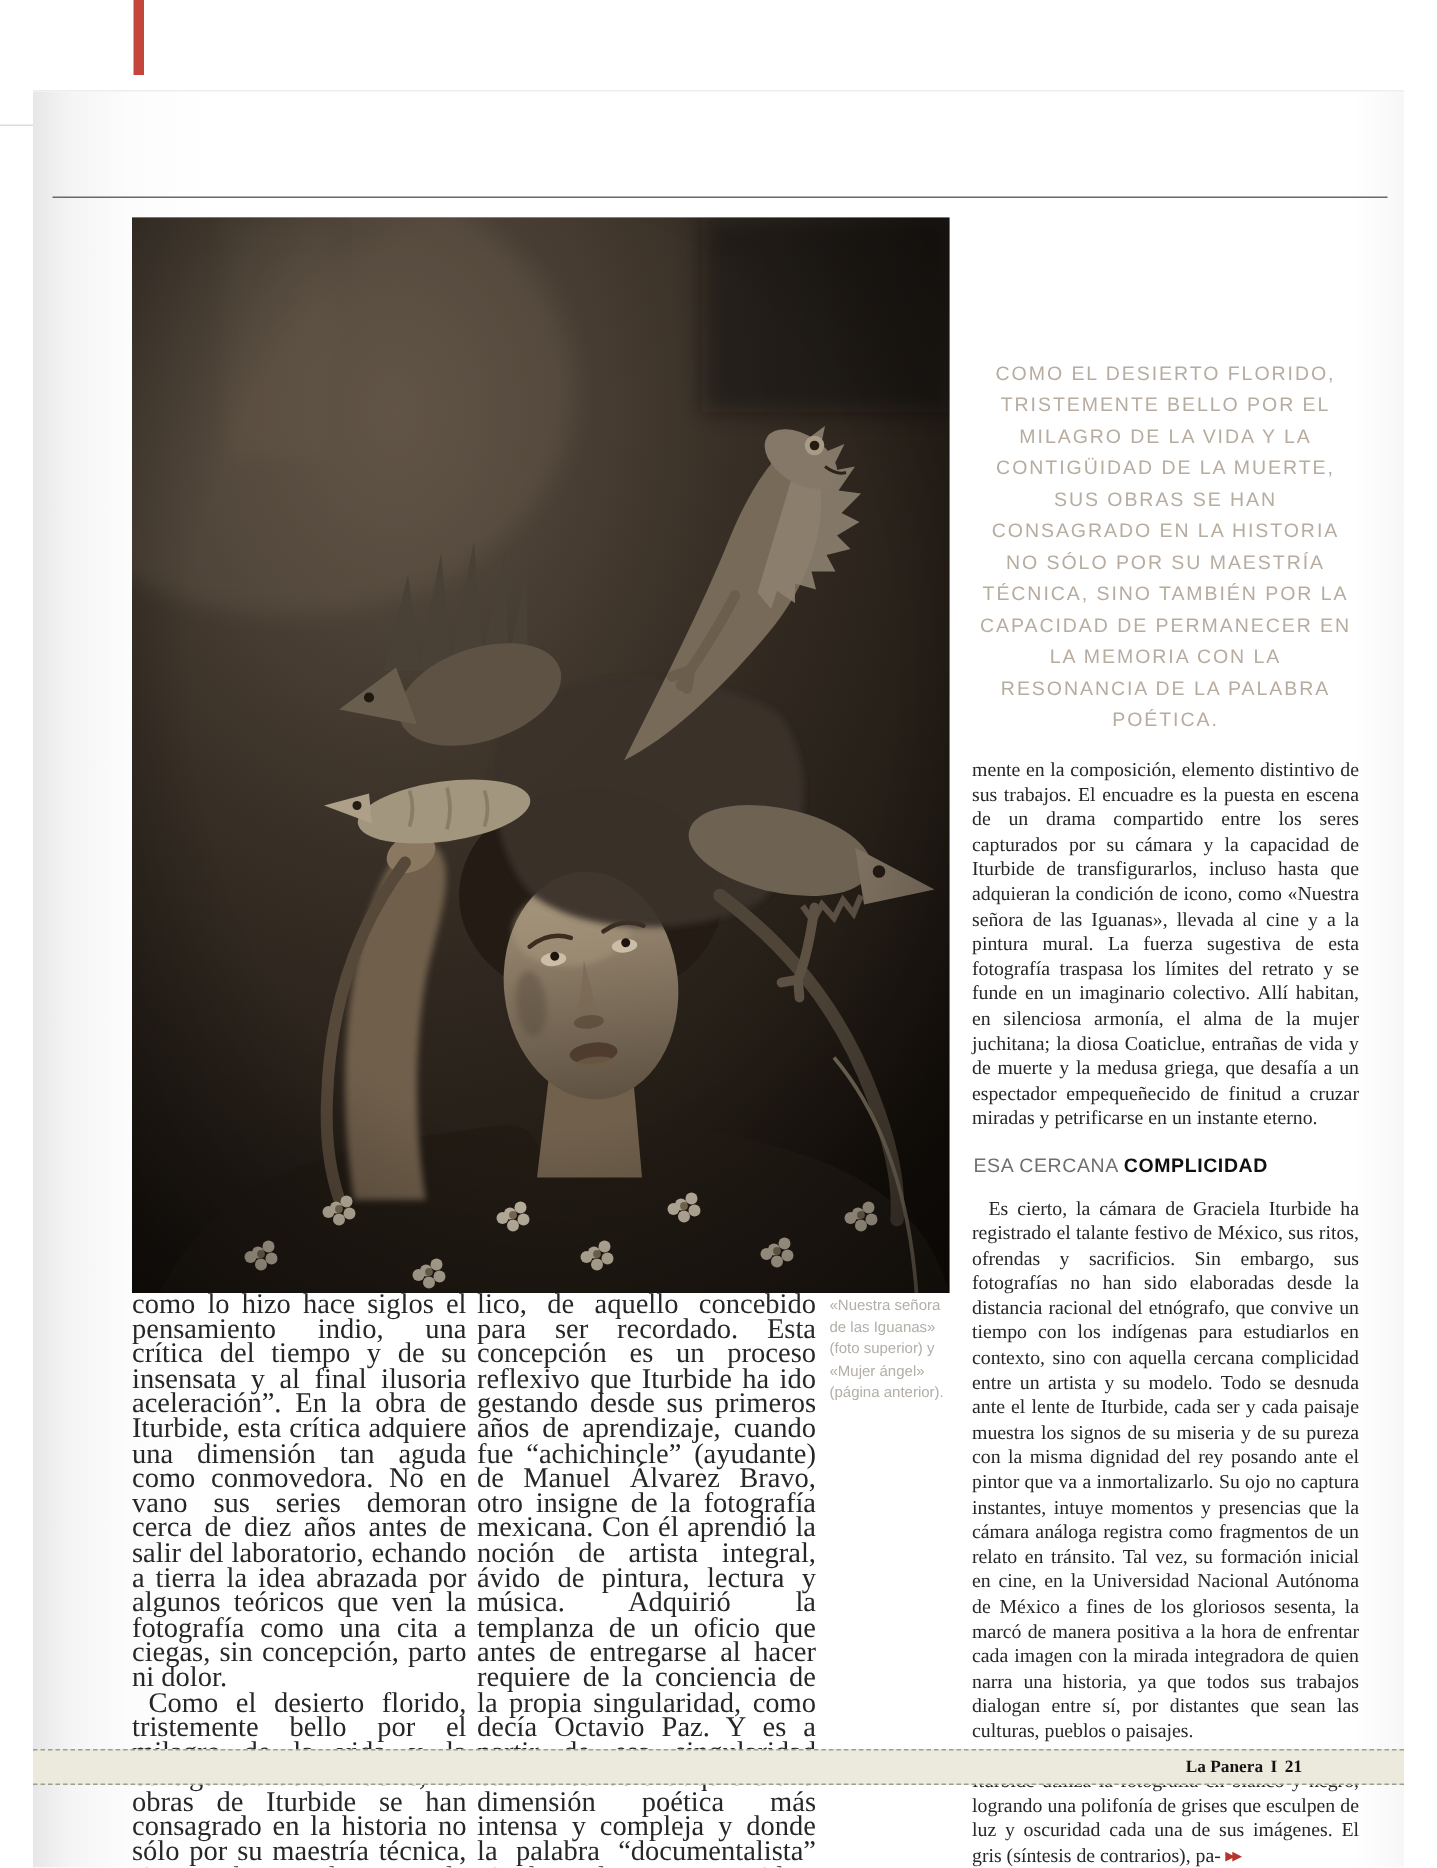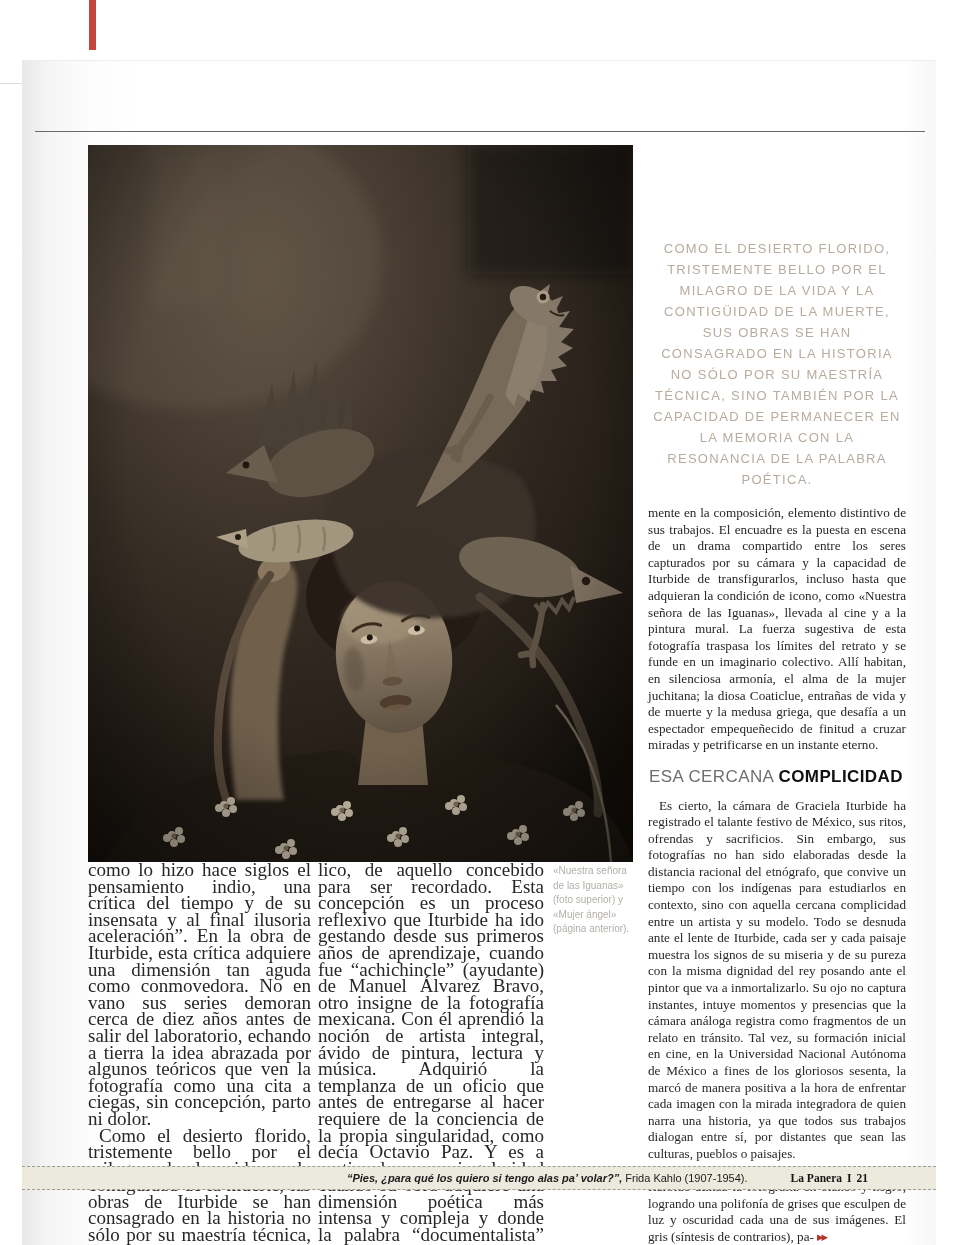--- a/index.html
+++ b/index.html
@@ -27,21 +27,21 @@
   .caption{position:absolute;left:553px;top:864px;width:86px;
            font-family:"Liberation Sans", sans-serif;font-size:10px;line-height:14.5px;color:#b3afa8;}
 
   .rightcol{position:absolute;left:648px;top:238px;width:258px;}
   .pullquote{box-sizing:border-box;padding:0 4px;text-align:center;
              font-family:"Liberation Sans", sans-serif;font-weight:400;
              font-size:13px;line-height:21px;letter-spacing:1.3px;color:#b7aca0;margin:0 0 15px 0;}
   .rtext{text-align:justify;font-size:13.2px;line-height:16.6px;color:#272727;}
   .rtext p{margin:0;}
   .rtext p.indent{text-indent:11px;}
-  .subhead{font-family:"Liberation Sans", sans-serif;font-size:17px;letter-spacing:.4px;
+  .subhead{font-family:"Liberation Sans", sans-serif;font-size:13px;letter-spacing:.4px;
            margin:15px 0 12px 1px;white-space:nowrap;}
   .subhead .light{color:#6f6f6f;font-weight:400;}
   .subhead .bold{color:#101010;font-weight:700;}
   .cont-marker{font-family:"DejaVu Sans", sans-serif;color:#b5342c;font-size:8.5px;letter-spacing:-2px;vertical-align:1px;padding-left:3px;}
 
   
   .footer{position:absolute;left:22px;top:1166px;width:914px;height:24px;box-sizing:border-box;
           background:#ece9dd;border-top:1px dashed #9d9d94;border-bottom:1px dashed #9d9d94;
           display:flex;align-items:center;justify-content:flex-end;gap:18px;padding-right:68px;}
   .footer .quote{font-family:"Liberation Sans", sans-serif;font-size:11px;color:#1c1c1c;}
@@ -233,20 +233,19 @@
       <div class="subhead">
         <span class="light">ESA CERCANA</span>
         <span class="bold">COMPLICIDAD</span>
       </div>
       <p class="indent">Es cierto, la cámara de Graciela Iturbide ha registrado el talante festivo de México, sus ritos, ofrendas y sacrificios. Sin embargo, sus fotografías no han sido elaboradas desde la distancia racional del etnógrafo, que convive un tiempo con los indígenas para estudiarlos en contexto, sino con aquella cercana complicidad entre un artista y su modelo. Todo se desnuda ante el lente de Iturbide, cada ser y cada paisaje muestra los signos de su miseria y de su pureza con la misma dignidad del rey posando ante el pintor que va a inmortalizarlo. Su ojo no captura instantes, intuye momentos y presencias que la cámara análoga registra como fragmentos de un relato en tránsito. Tal vez, su formación inicial en cine, en la Universidad Nacional Autónoma de México a fines de los gloriosos sesenta, la marcó de manera positiva a la hora de enfrentar cada imagen con la mirada integradora de quien narra una historia, ya que todos sus trabajos dialogan entre sí, por distantes que sean las culturas, pueblos o paisajes.</p>
       <p class="indent"><span>En un proceso tan intuitivo como reflexivo, Iturbide utiliza la fotografía en blanco y negro, logrando una polifonía de grises que esculpen de luz y oscuridad cada una de sus imágenes. El gris (síntesis de contrarios), pa-</span><span class="cont-marker">▶▶</span></p>
     </div>
   </div>
 
   <div class="footer">
-    <div class="quote"><span class="q">“Pies, ¿para qué los quiero si tengo alas pa’ volar?”,</span><span> Frida Kahlo (1907-1954).</span></div>
     <div class="brand-group">
       <span>La Panera</span>
       <span>I</span>
       <span>21</span>
     </div>
   </div>
 </div>
 
 </body></html>

